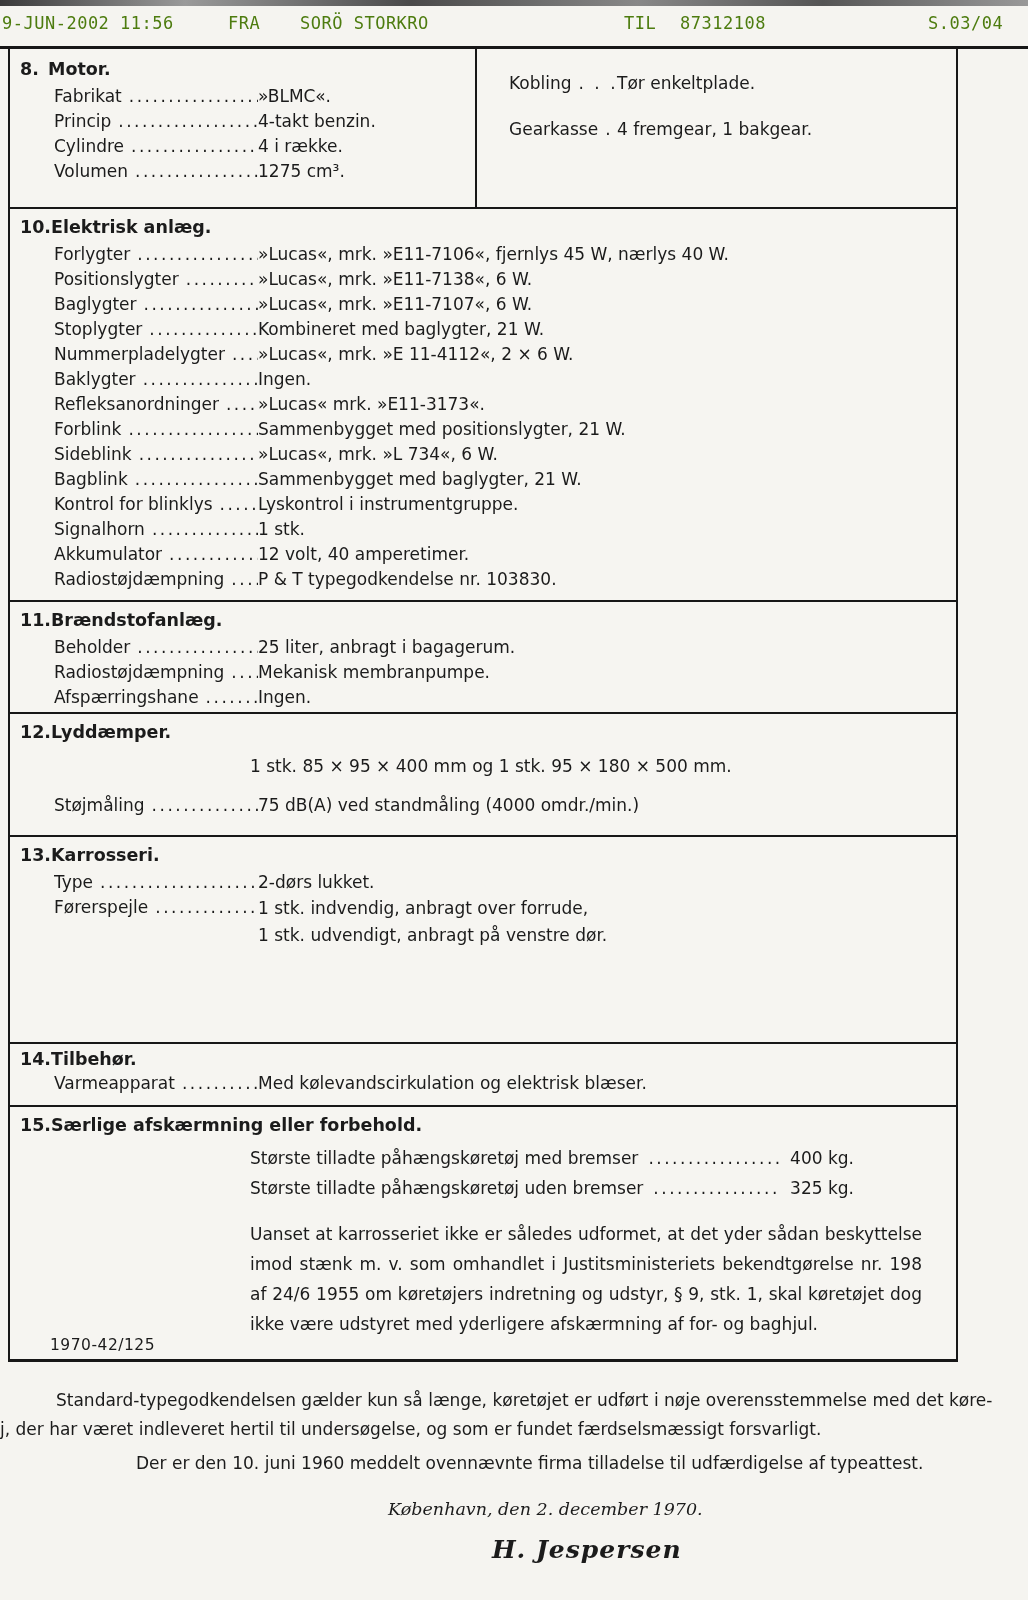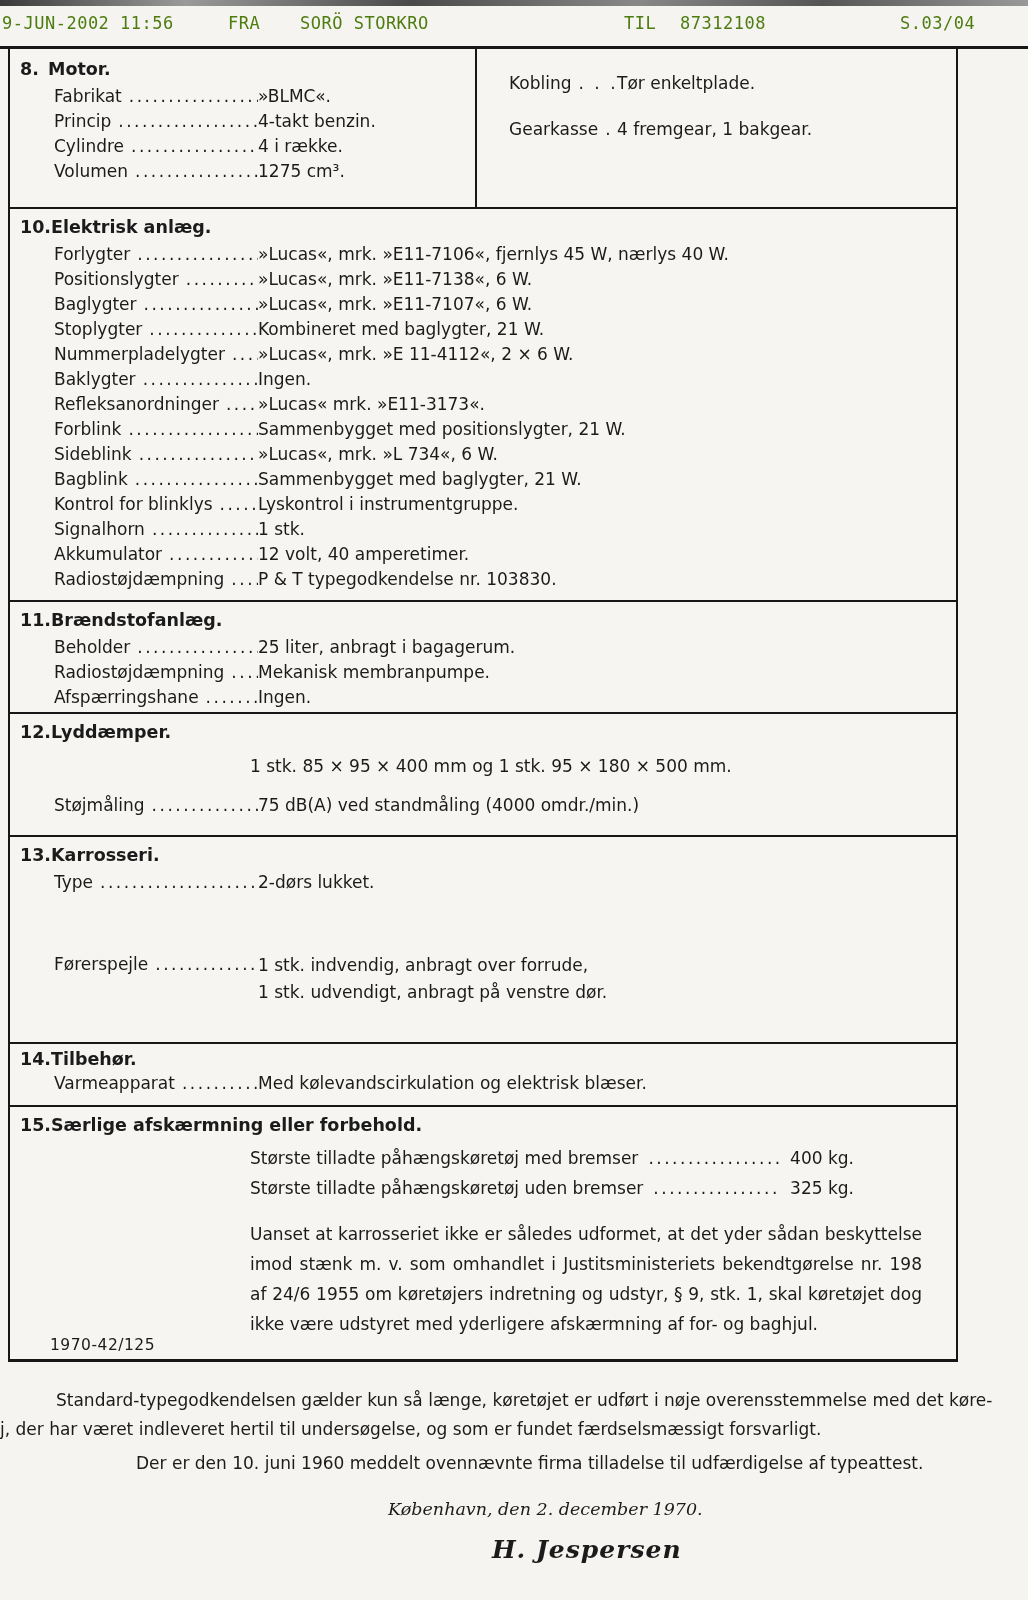--- a/index.html
+++ b/index.html
@@ -20,21 +20,21 @@
     position:absolute; top:13px; left:0; width:1028px; height:26px;
     font-family:"DejaVu Sans Mono", monospace;
     font-size:17px; letter-spacing:0.5px; color:#4d7c0f;
   }
   .fax-header span { position:absolute; white-space:nowrap; }
   .fx-datetime { left:2px; }
   .fx-fra      { left:228px; }
   .fx-sender   { left:300px; }
   .fx-til      { left:624px; }
   .fx-recipient{ left:680px; }
-  .fx-page     { left:900px; }
+  .fx-page     { left:928px; }
 
   .rule-top { position:absolute; top:46px; left:0; width:1028px; height:3px; background:#171717; }
 
   .doc-box {
     position:absolute; top:49px; left:8px; width:950px; height:1313px;
     border-left:2px solid #171717; border-right:2px solid #171717; border-bottom:3px solid #171717;
     box-sizing:border-box;
     background:#f6f5f1;
   }
   .sec { box-sizing:border-box; border-top:2px solid #171717; padding:8px 10px 0 10px; position:relative; }
@@ -56,21 +56,21 @@
 
   .sec-elektrisk   { height:393px; }
   .sec-braendstof  { height:112px; }
   .sec-lyddaemper  { height:123px; }
   .sec-karrosseri  { height:207px; }
   .sec-tilbehoer   { height:63px; padding-top:5px; }
   .sec-saerlige    { height:255px; }
 
   .free-line { margin:14px 0 0 230px; font-size:17px; white-space:nowrap; }
   .row-stoej { margin-top:17px; }
-  .row-spejl { margin-top:57px; }
+  .row-spejl { }
   .val-2line div { line-height:27px; white-space:nowrap; }
 
   .limit-rows { margin:8px 0 0 230px; }
   .row15 { display:flex; width:604px; font-size:17px; line-height:30px; }
   .lbl15 { white-space:nowrap; }
   .dots15 { flex:1; overflow:hidden; letter-spacing:2.5px; margin:0 10px; white-space:nowrap; }
   .val15 { white-space:nowrap; }
 
   .remark-para { margin:16px 0 0 230px; width:672px; text-align:justify; font-size:17px; line-height:30px; }
   .ref-number { position:absolute; left:40px; bottom:6px; font-size:15.5px; letter-spacing:0.5px; }

